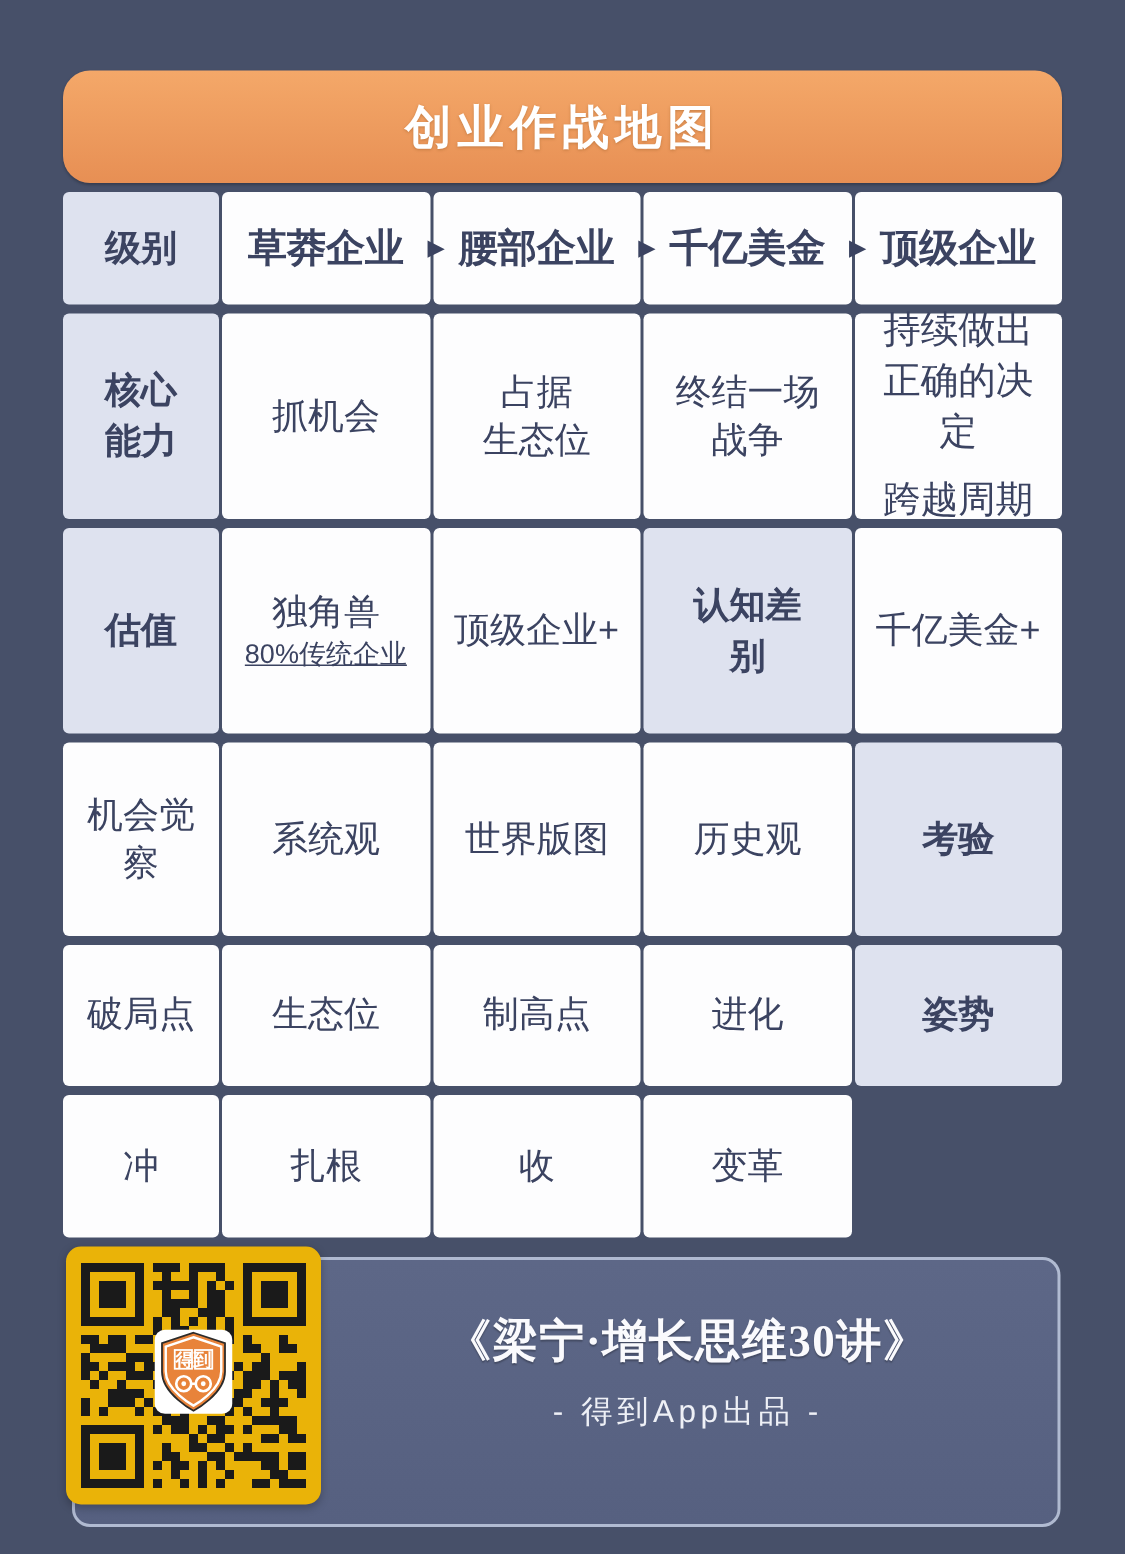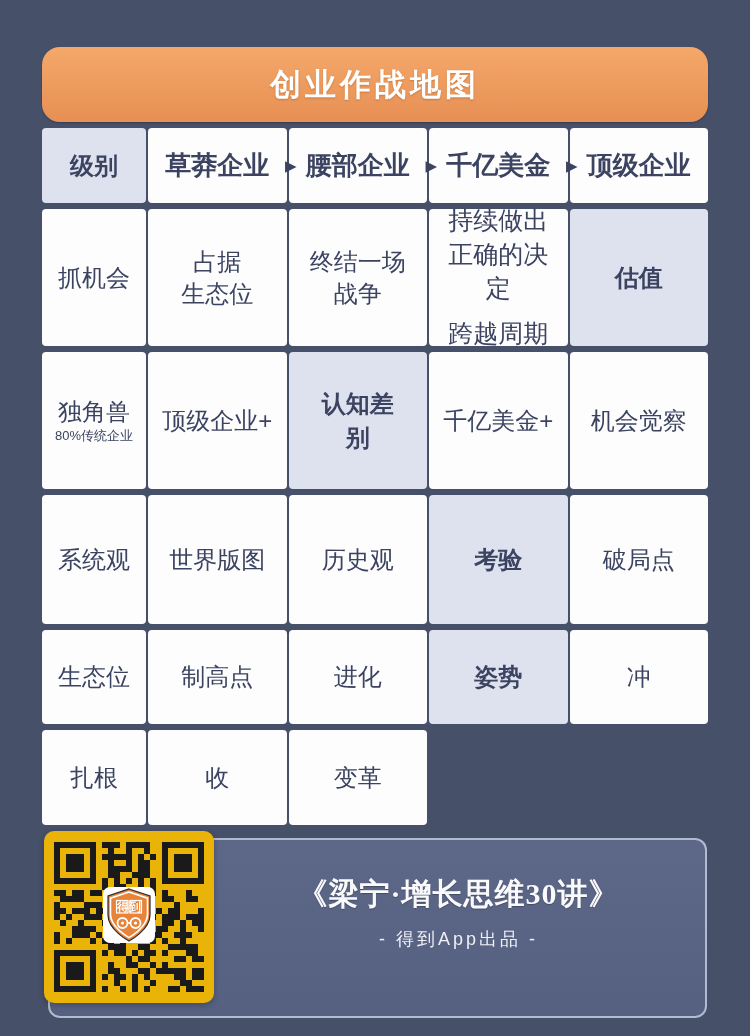--- a/index.html
+++ b/index.html
@@ -51,42 +51,42 @@
   .header-cell{
     background:var(--cell-bg);
     font-weight:700;font-size:26px;
   }
   .content-cell{
     background:var(--cell-bg);
     padding:4px 9px;
   }
   .line{font-size:24px;line-height:1.32;font-weight:500;}
   .line.sz-m{font-size:25px;line-height:1.35;}
-  .line.sz-s{font-size:13px;line-height:1.3;}
+  .line.sz-s{font-size:18px;line-height:1.3;text-decoration:underline;}
   .line.sz-m + .line.sz-m{margin-top:12px;}
   .col-arrow{
     position:absolute;right:-10px;top:50%;transform:translateY(-54%);
     font-size:15px;color:var(--ink);z-index:3;line-height:1;
   }
   
   .footer-panel{
     position:absolute;left:48px;top:838px;width:659px;height:180px;
     background:linear-gradient(180deg,#5d6787 0%,#566080 100%);
     border:2px solid var(--panel-border);
     border-radius:12px;
     padding:34px 10px 0 172px;
     text-align:center;
   }
   .footer-title{
     font-family:"Liberation Serif","DejaVu Serif",serif;
     font-weight:700;font-size:30px;color:#fafafd;letter-spacing:1px;
     text-shadow:0 1px 1px rgba(0,0,0,.25);
   }
   .footer-sub{
-    margin-top:12px;font-size:18px;color:#eef0f6;letter-spacing:3px;
+    margin-top:12px;font-size:21px;color:#eef0f6;letter-spacing:3px;
   }
   .qr-card{
     position:absolute;left:44px;top:831px;width:170px;height:172px;
     background:#eab308;border-radius:10px;
     box-shadow:0 2px 6px rgba(0,0,0,.25);
   }
   .qr-card svg.qr{position:absolute;left:10px;top:11px;}
   .qr-logo{
     position:absolute;left:50%;top:50%;transform:translate(-50%,-50%);
   }
@@ -108,20 +108,21 @@
         <span>腰部企业</span>
         <span class="col-arrow">▶</span>
       </div>
       <div class="cell header-cell">
         <span>千亿美金</span>
         <span class="col-arrow">▶</span>
       </div>
       <div class="cell header-cell">
         <span>顶级企业</span>
       </div>
+      <div class="cell label-cell">核心能力</div>
       <div class="cell content-cell">
         <div class="line sz-n">抓机会</div>
       </div>
       <div class="cell content-cell">
         <div class="line sz-n">占据</div>
         <div class="line sz-n">生态位</div>
       </div>
       <div class="cell content-cell">
         <div class="line sz-n">终结一场</div>
         <div class="line sz-n">战争</div>

